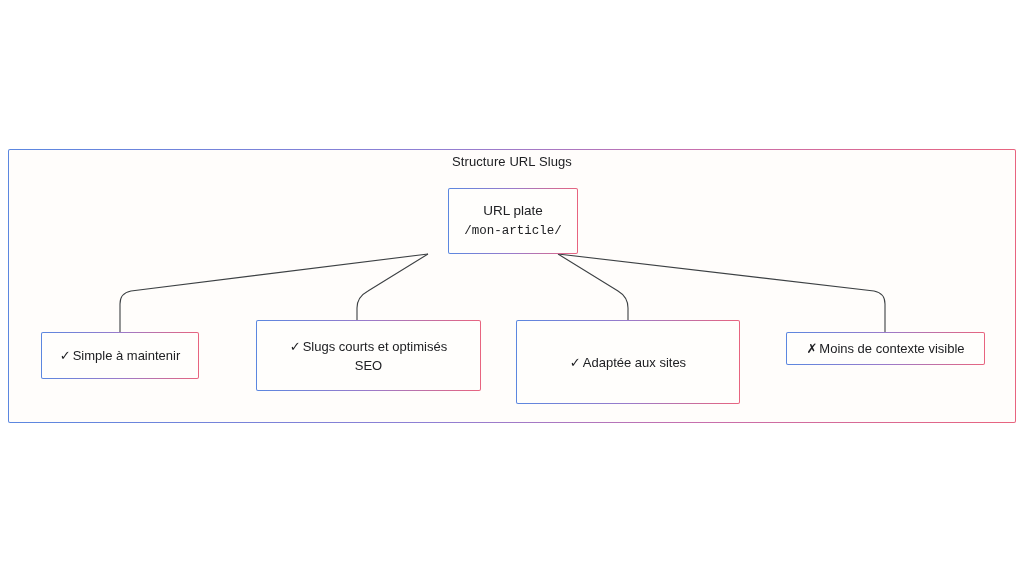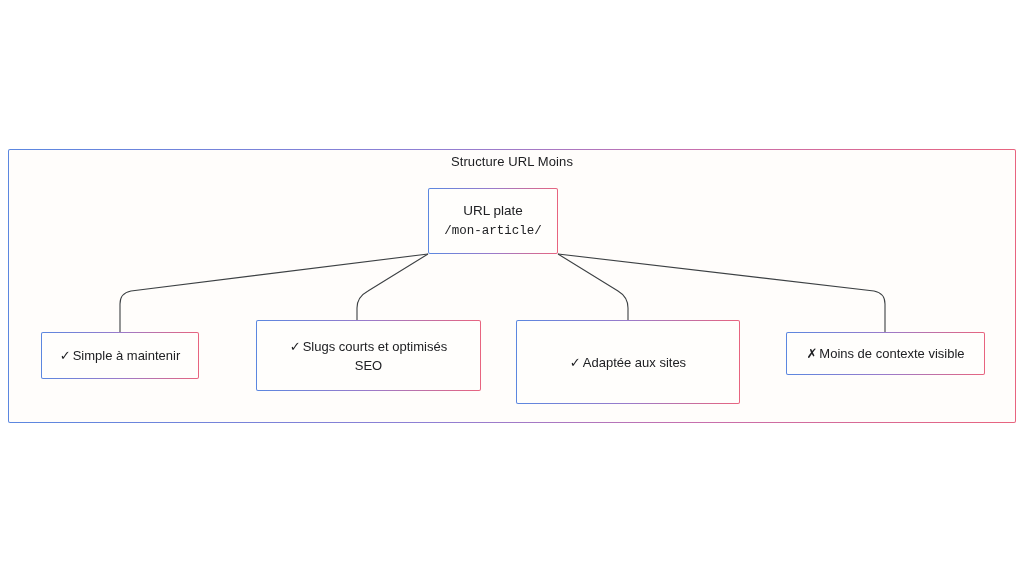--- a/index.html
+++ b/index.html
@@ -76,21 +76,21 @@
       linear-gradient(#fffefc, #fffefc) padding-box,
       linear-gradient(90deg, #5b87e0 0%, #9a7bcb 50%, #e8647f 100%) border-box;
     display: flex;
     flex-direction: column;
     align-items: center;
     justify-content: center;
     text-align: center;
   }
 
   #node-root {
-    left: 428px;
+    left: 448px;
     top: 188px;
     width: 130px;
     height: 66px;
   }
   .root-title {
     font-size: 13.5px;
     line-height: 18px;
     color: #202124;
   }
   .root-path {
@@ -107,32 +107,32 @@
     color: #202124;
   }
   .leaf .mark {
     font-size: 13px;
     margin-right: 2px;
   }
 
   #node-leaf-0 { left: 41px;  top: 332px; width: 158px; height: 47px; }
   #node-leaf-1 { left: 256px; top: 320px; width: 225px; height: 71px; }
   #node-leaf-2 { left: 516px; top: 320px; width: 224px; height: 84px; }
-  #node-leaf-3 { left: 786px; top: 332px; width: 199px; height: 43px; }
+  #node-leaf-3 { left: 786px; top: 332px; width: 199px; height: 33px; }
 
   .leaf-line { display: block; }
 </style>
 </head>
 <body>
 
 <div id="canvas">
 
   <div id="frame"></div>
 
-  <div id="frame-title">Structure URL Moins</div>
+  <div id="frame-title">Structure URL Slugs</div>
 
   <svg id="links" viewBox="0 0 1024 576" xmlns="http://www.w3.org/2000/svg">
 
     <path d="M 428 254 L 131 291 Q 120 293 120 304 L 120 332"></path>
 
     <path d="M 428 254 L 368 291 Q 357 297 357 308 L 357 320"></path>
 
     <path d="M 558 254 L 618 291 Q 628 297 628 308 L 628 320"></path>
 
     <path d="M 558 254 L 874 291 Q 885 293 885 304 L 885 332"></path>

